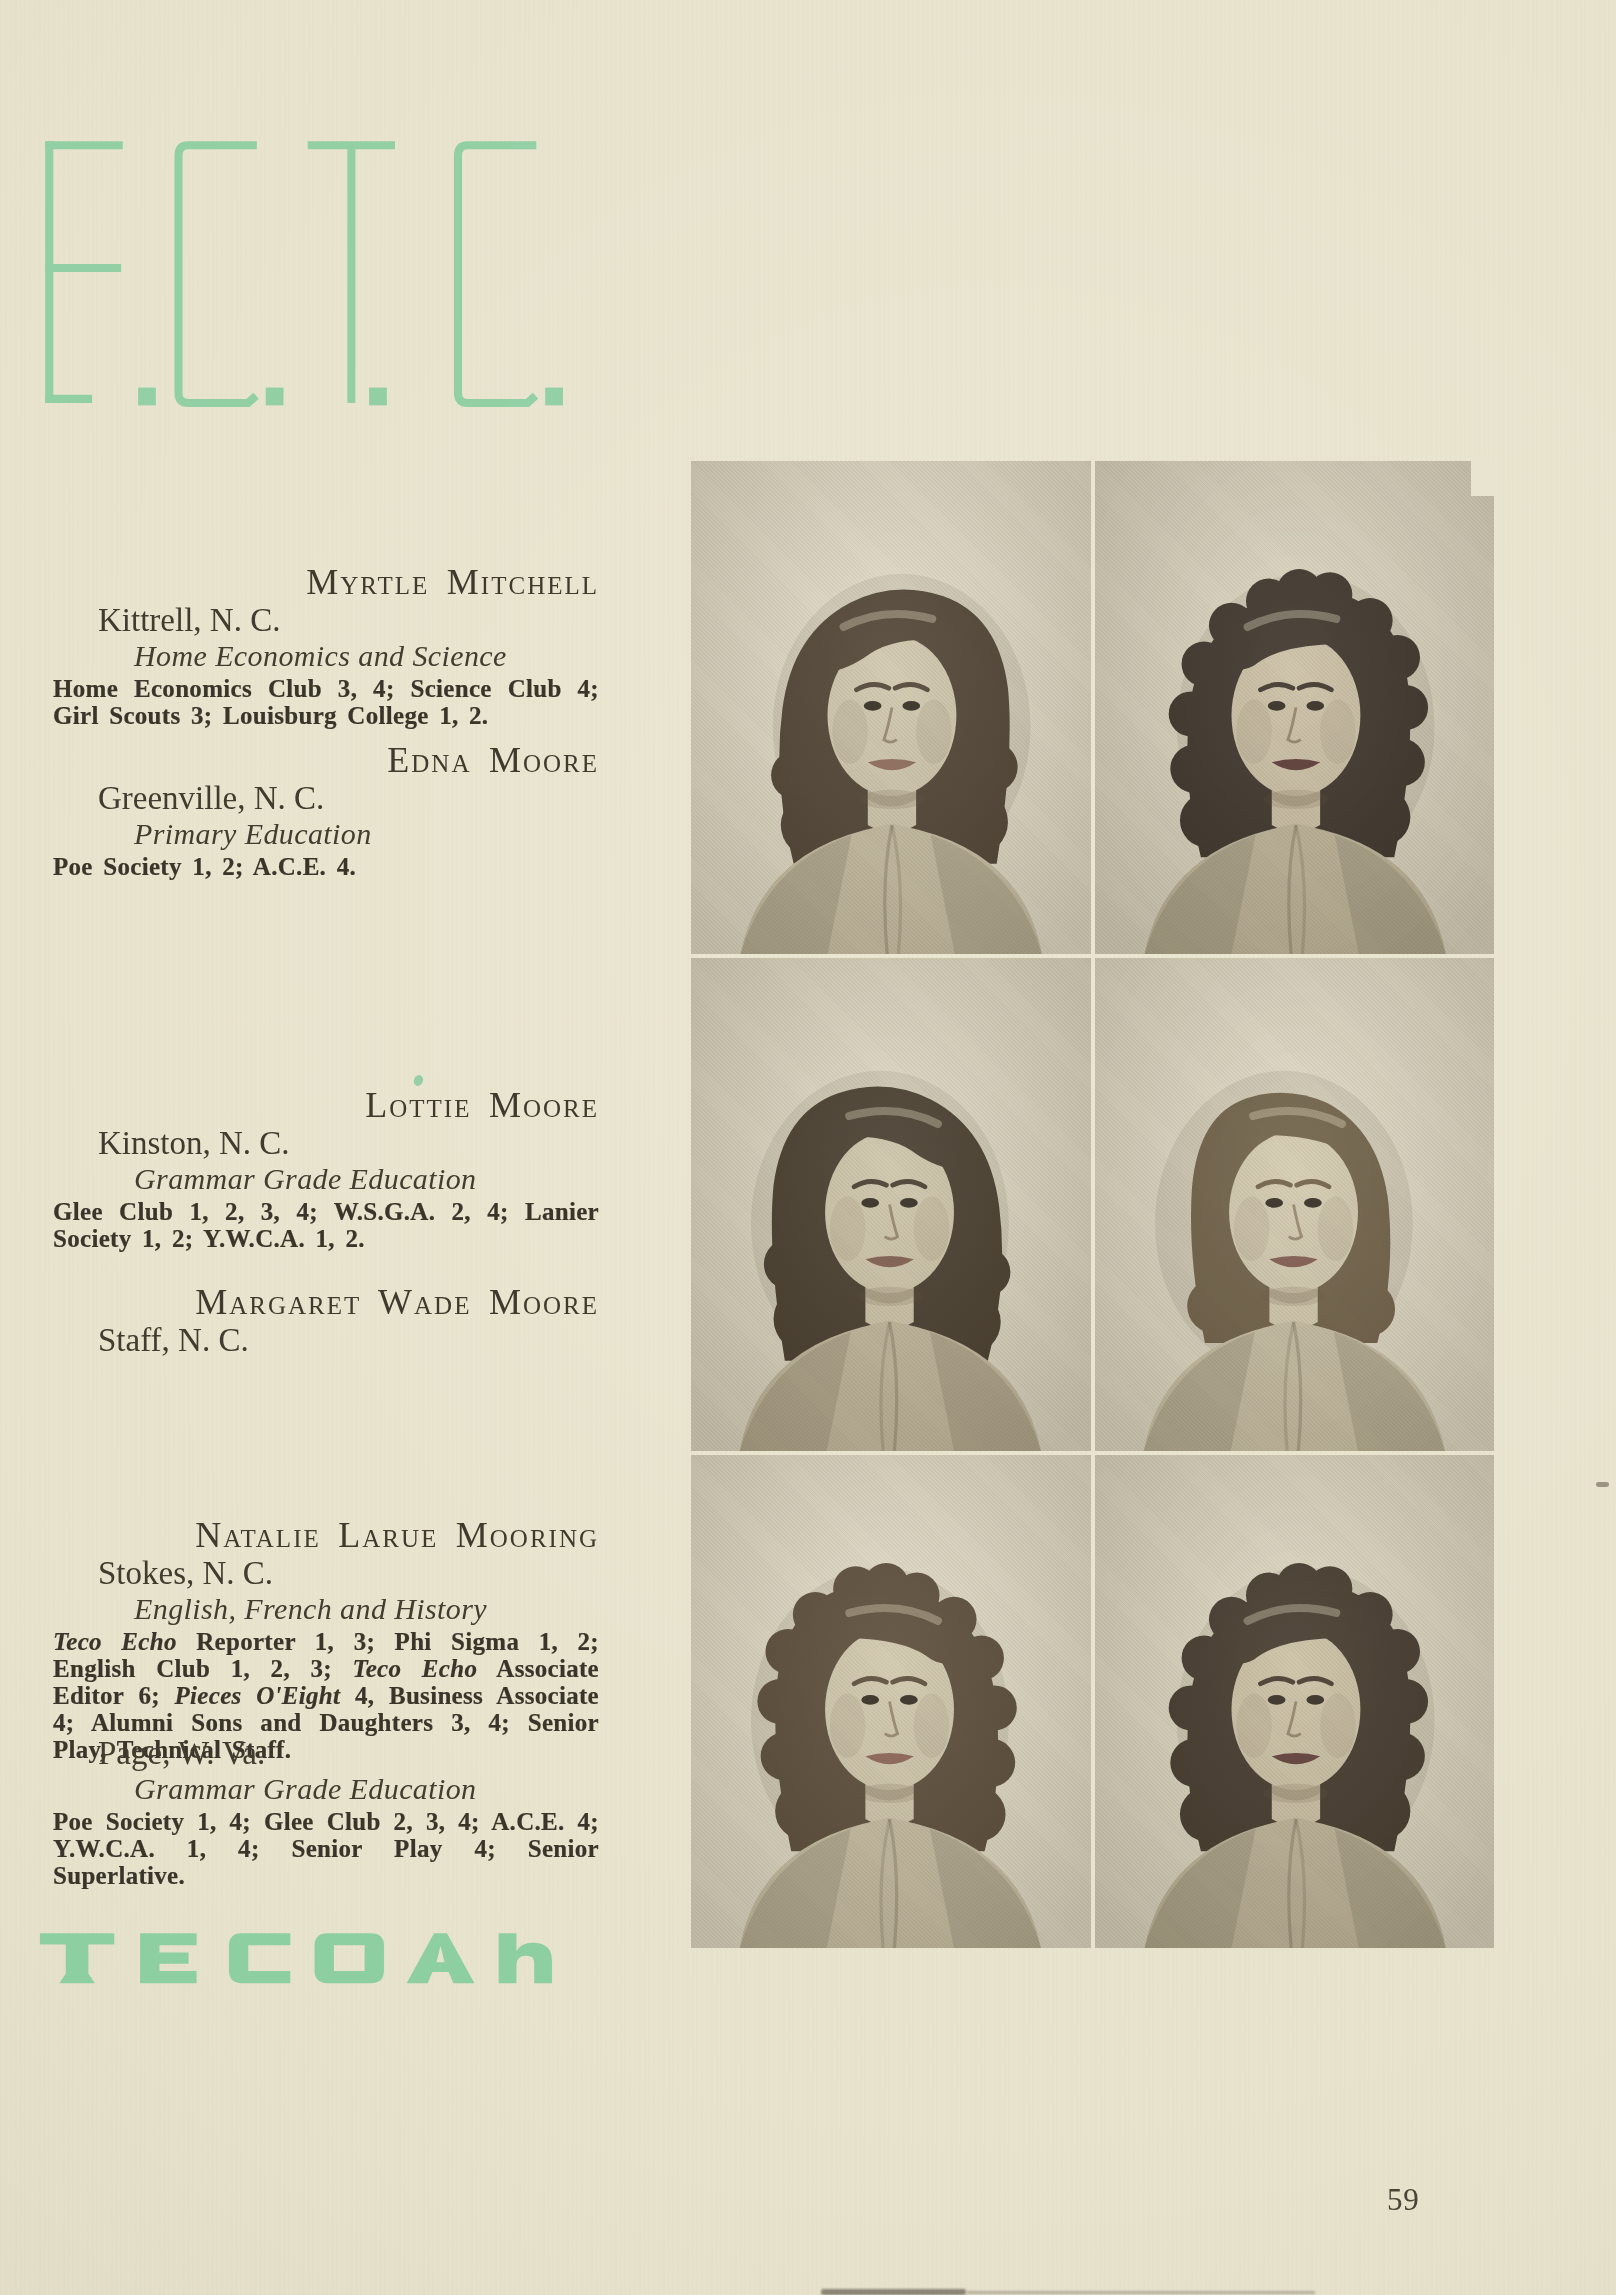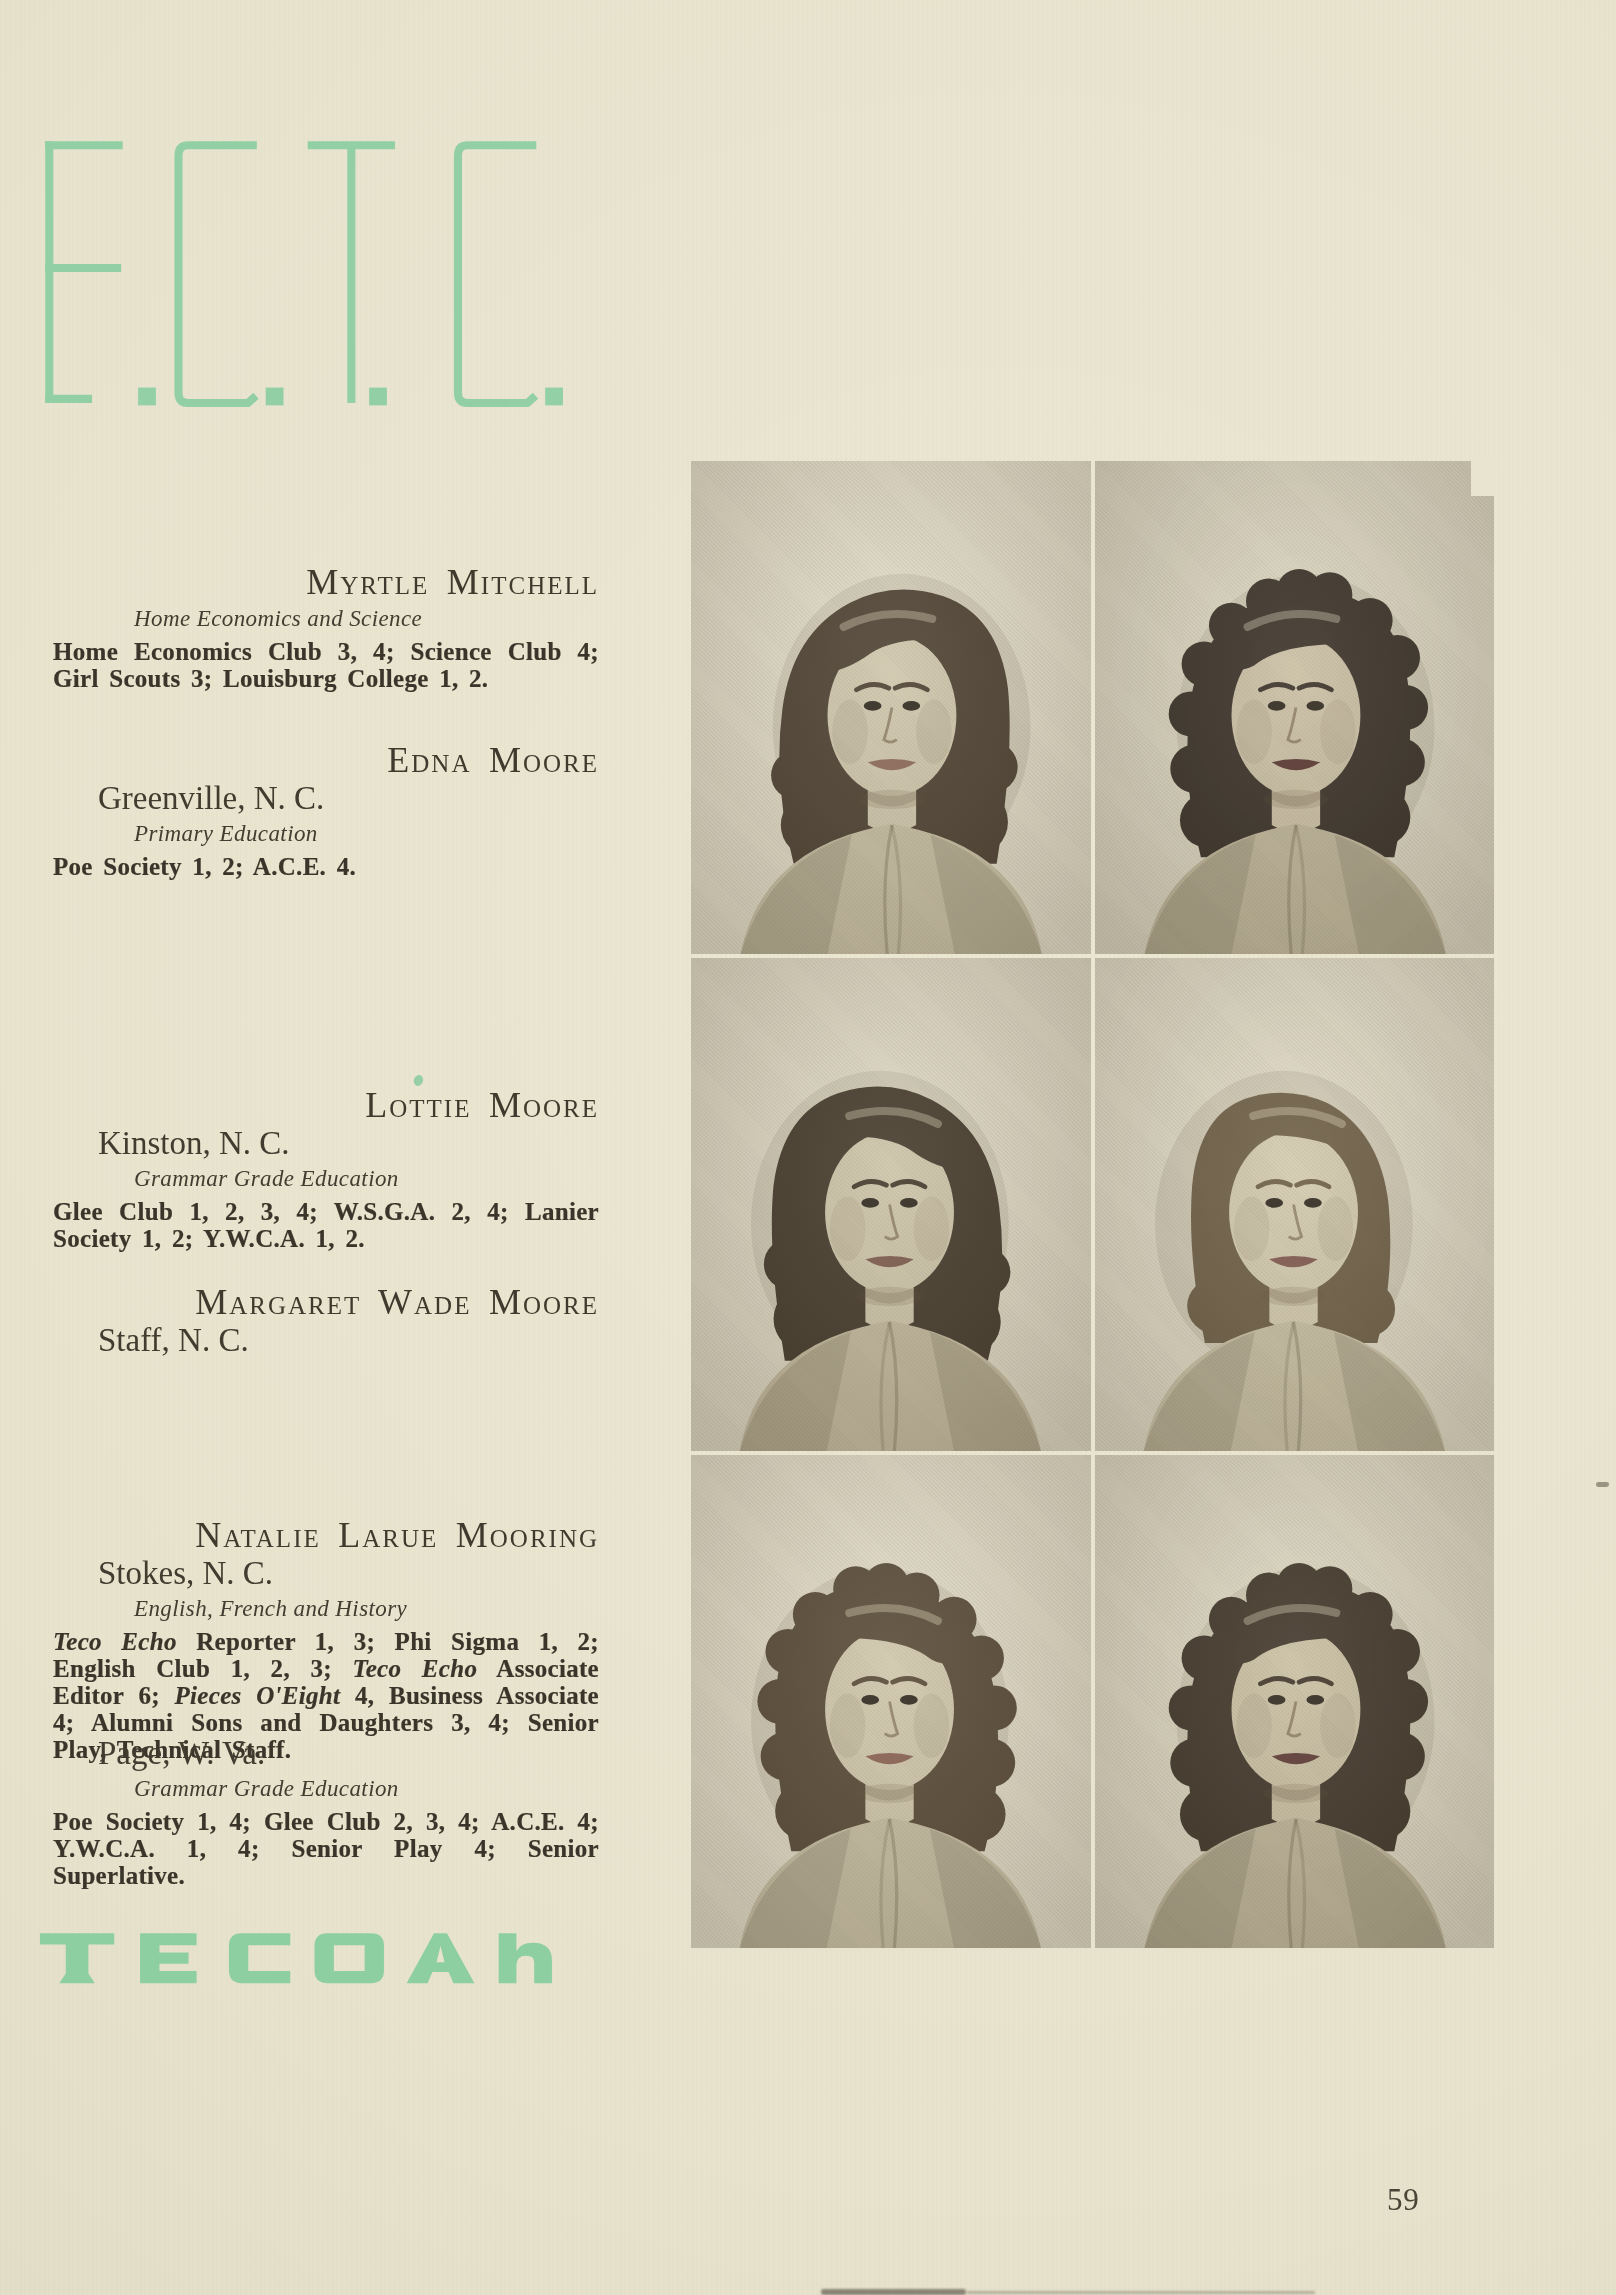--- a/index.html
+++ b/index.html
@@ -33,21 +33,21 @@
   .entry-name{
     height:40px;line-height:40px;font-size:36px;
     font-variant:small-caps;letter-spacing:2px;word-spacing:6.5px;
     color:#3f3a2d;white-space:nowrap;text-align:right;
   }
   .entry-hometown{
     height:37px;line-height:37px;font-size:33px;
     padding-left:45px;color:#403c2f;white-space:nowrap;
   }
   .entry-major{
-    height:34px;line-height:34px;font-size:23px;font-style:italic;
+    height:34px;line-height:34px;font-size:30px;font-style:italic;
     padding-left:81px;color:#413d30;white-space:nowrap;letter-spacing:0.4px;
   }
   .entry-activities{
     margin-top:2.4px;font-size:25px;line-height:27px;
     text-align:justify;text-align-last:left;
     letter-spacing:0.3px;word-spacing:4px;color:#39352a;
     font-weight:bold; -webkit-text-stroke:0.2px #39352a;
   }
   .entry-activities .it{font-style:italic;}
 
@@ -97,20 +97,21 @@
       <rect x="119" y="310" width="22" height="22"></rect>
       <rect x="277" y="310" width="22" height="22"></rect>
       <rect x="405" y="310" width="22" height="22"></rect>
       <rect x="623" y="310" width="22" height="22"></rect>
     </g>
   </svg>
 
   <div class="entries">
       <div class="entry">
         <div class="entry-name">Myrtle Mitchell</div>
+        <div class="entry-hometown">Kittrell, N. C.</div>
         <div class="entry-major">Home Economics and Science</div>
         <div class="entry-activities"><span class="">Home Economics Club 3, 4; Science Club 4; Girl Scouts 3; Louisburg College 1, 2.</span></div>
       </div>
       <div class="entry">
         <div class="entry-name">Edna Moore</div>
         <div class="entry-hometown">Greenville, N. C.</div>
         <div class="entry-major">Primary Education</div>
         <div class="entry-activities"><span class="">Poe Society 1, 2; A.C.E. 4.</span></div>
       </div>
       <div class="entry">

